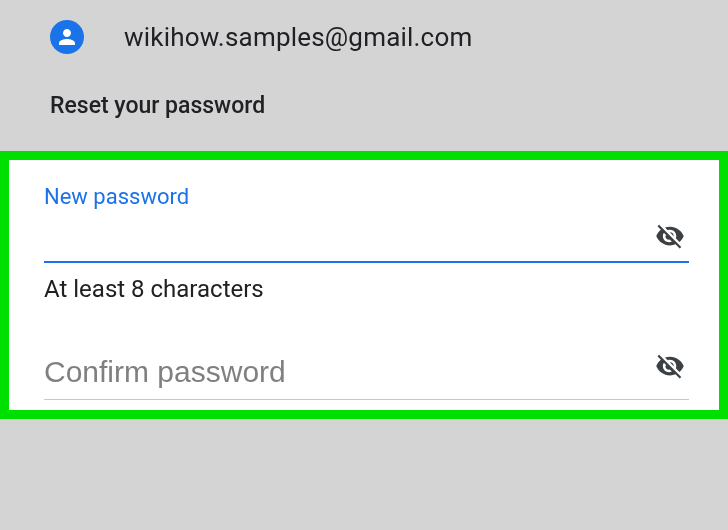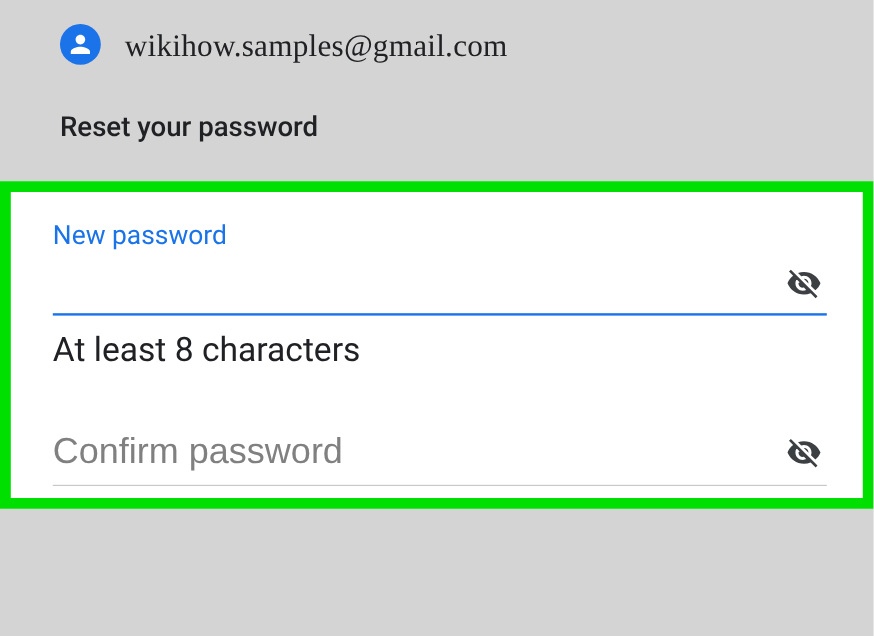--- a/index.html
+++ b/index.html
@@ -10,23 +10,22 @@
     body {
       width: 728px;
       height: 530px;
       background: #d4d4d4;
       font-family: Roboto, Arial, sans-serif;
       overflow: hidden;
     }
     .header {
       padding: 20px 50px 10px 50px;
       display: flex;
-      align-items: flex-end;
-      gap: 20px;
-      font-family: Liberation Serif, serif;
+      align-items: center;
+      gap: 40px;
     }
     .account-icon {
       width: 34px;
       height: 34px;
       border-radius: 50%;
       background: #1a73e8;
       display: flex;
       align-items: center;
       justify-content: center;
       flex-shrink: 0;
@@ -88,27 +87,27 @@
       cursor: pointer;
       flex-shrink: 0;
       margin-right: 4px;
     }
     .eye-icon svg {
       width: 100%;
       height: 100%;
       fill: #3c4043;
     }
     .hint {
-      font-size: 28px;
+      font-size: 24px;
       color: #202124;
       margin-bottom: 48px;
     }
     .confirm-row {
       display: flex;
-      align-items: center;
+      align-items: flex-start;
       border-bottom: 1.5px solid #c8c8c8;
       padding-bottom: 6px;
     }
     .confirm-label {
       flex: 1;
       font-size: 30px;
       color: #858585;
     }
   </style>
 </head>

